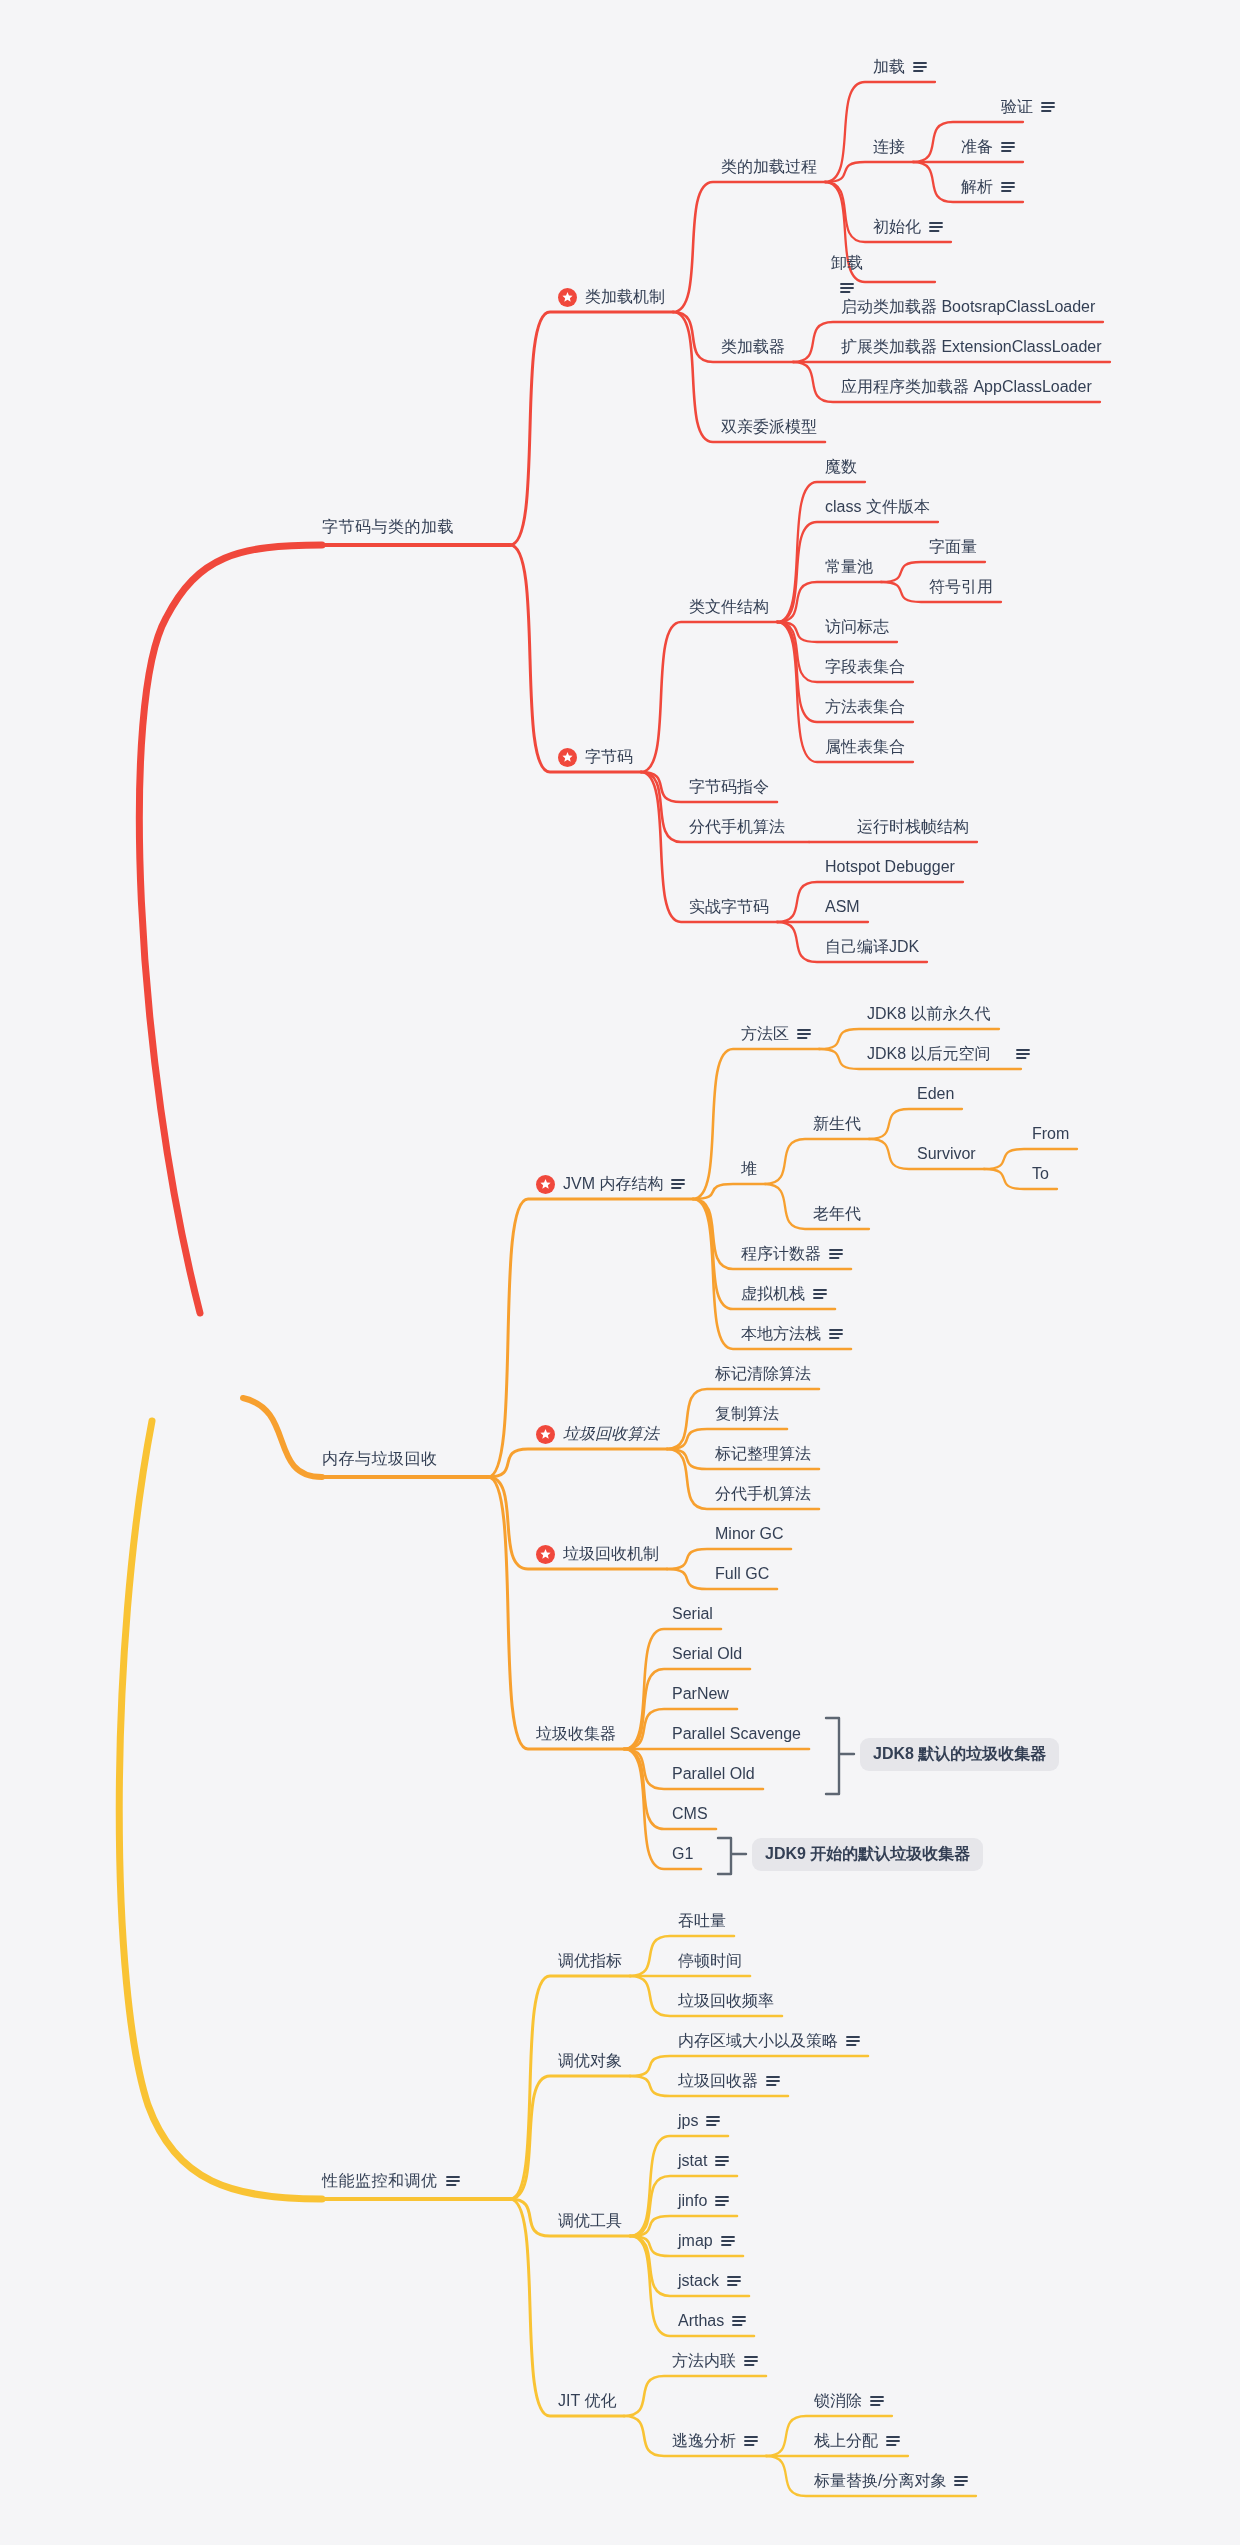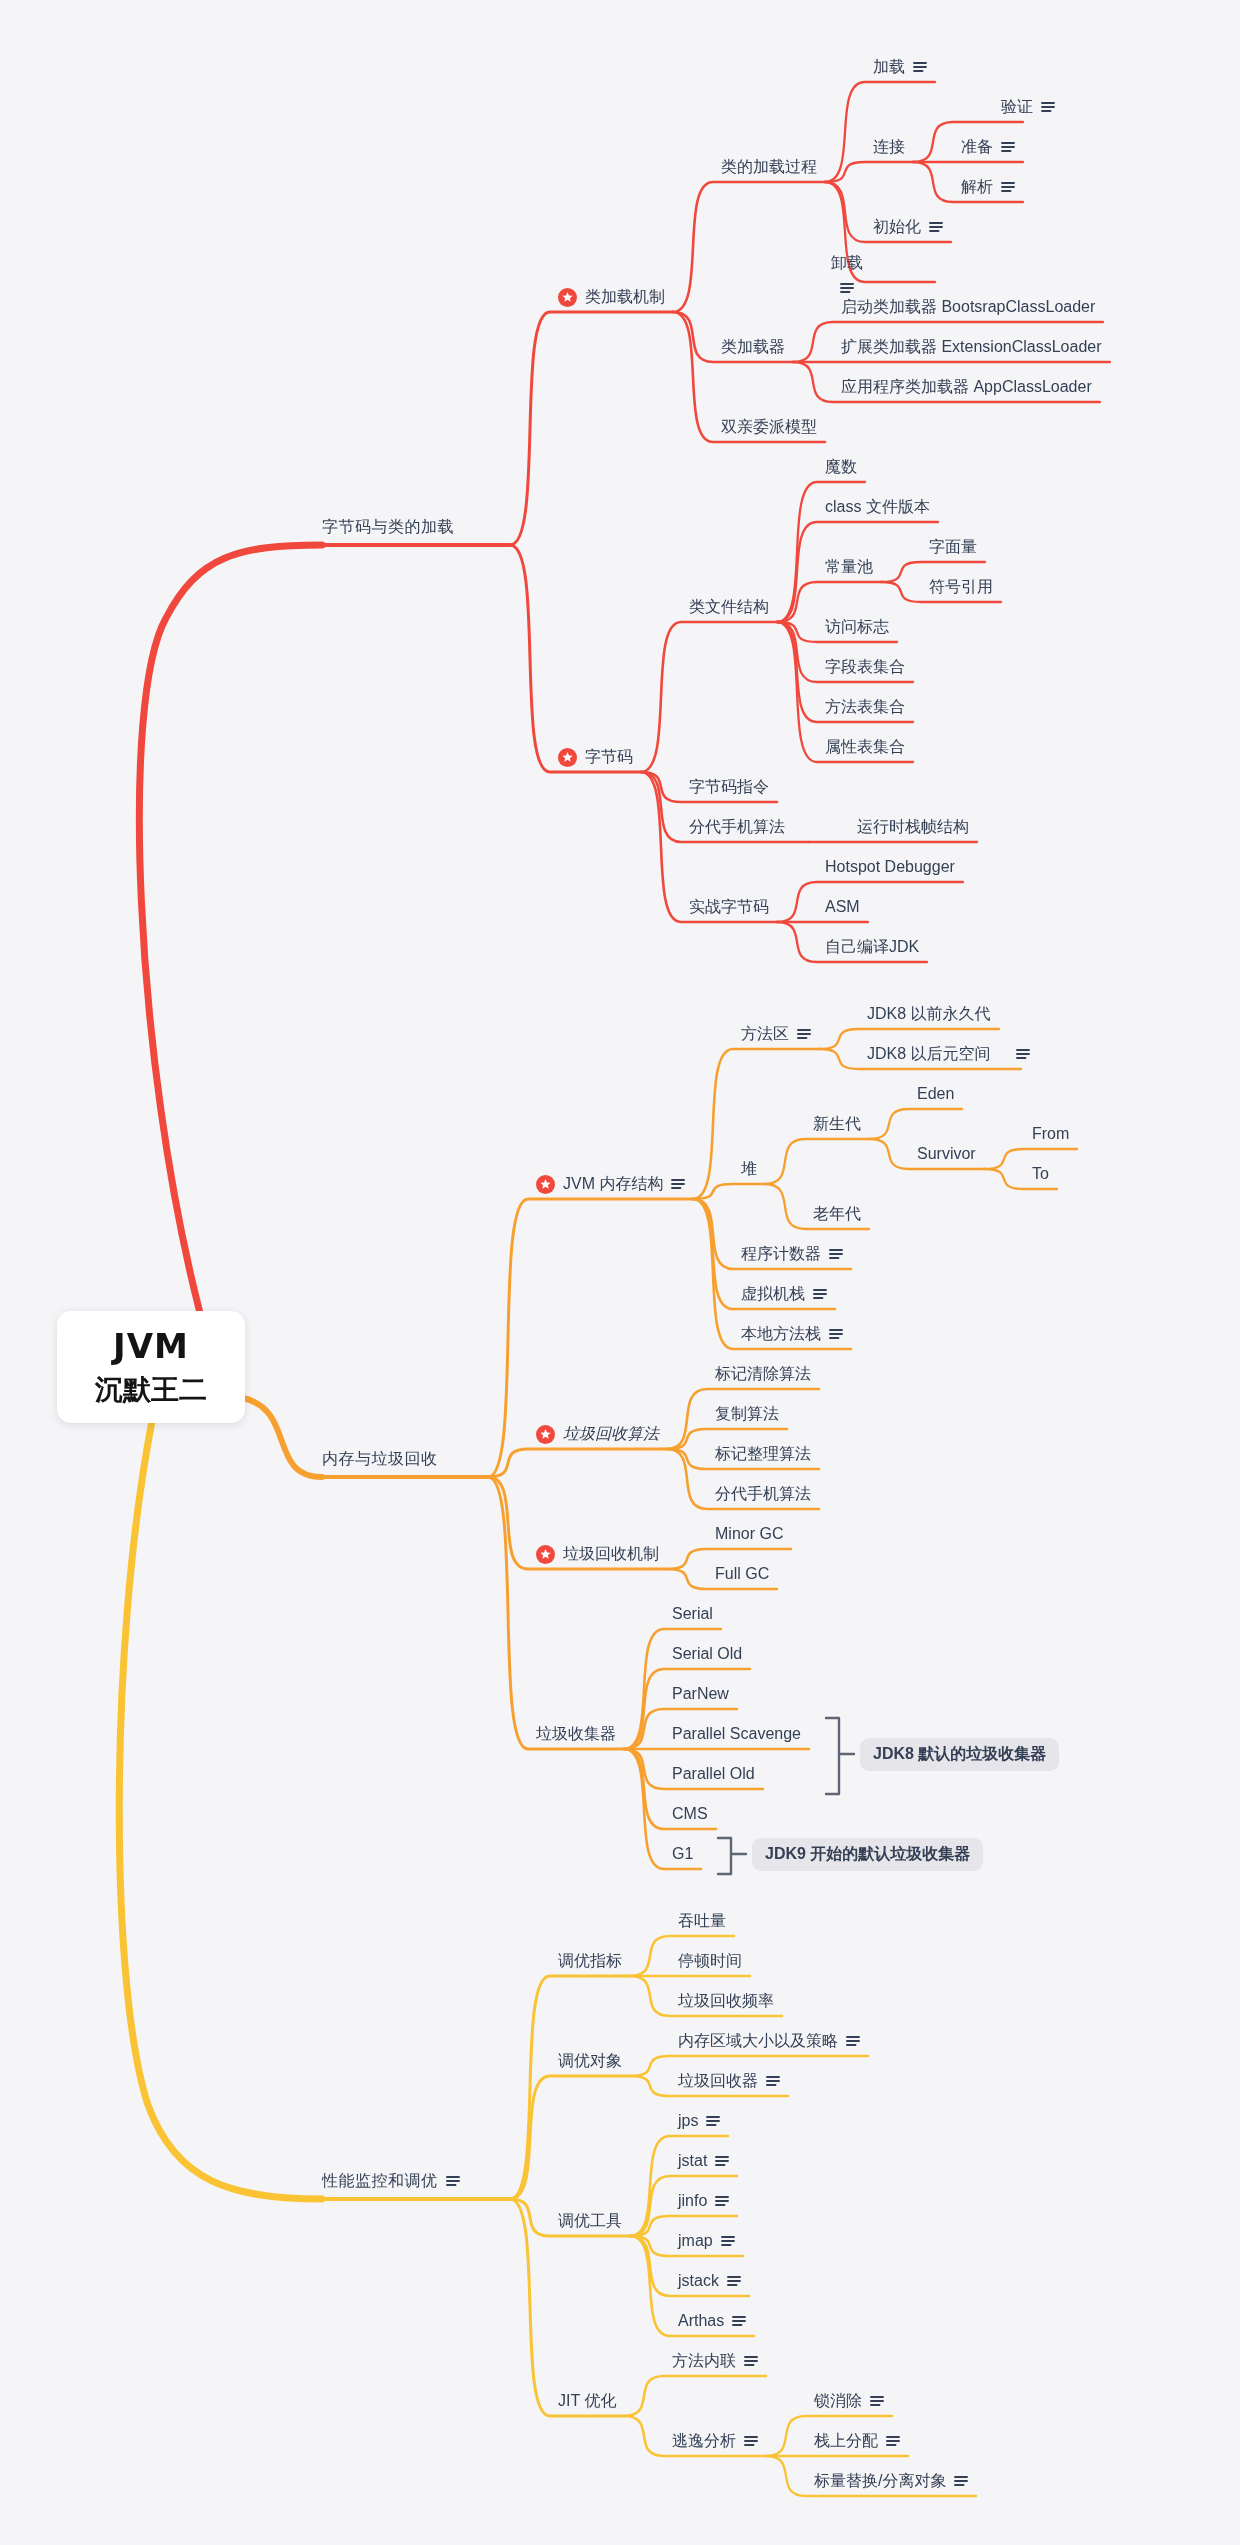--- a/index.html
+++ b/index.html
@@ -108,24 +108,20 @@
       <path d="M 630 2236 C 664 2236 636 2336 670 2336 L 754 2336" fill="none" stroke="#f9c334" stroke-width="2.6" stroke-linecap="round" stroke-linejoin="round"></path>
       <path d="M 510 2199 C 544 2199 516 2416 550 2416 L 624 2416" fill="none" stroke="#f9c334" stroke-width="3" stroke-linecap="round" stroke-linejoin="round"></path>
       <path d="M 624 2416 C 658 2416 630 2376 664 2376 L 766 2376" fill="none" stroke="#f9c334" stroke-width="2.6" stroke-linecap="round" stroke-linejoin="round"></path>
       <path d="M 624 2416 C 658 2416 630 2456 664 2456 L 766 2456" fill="none" stroke="#f9c334" stroke-width="2.6" stroke-linecap="round" stroke-linejoin="round"></path>
       <path d="M 766 2456 C 800 2456 772 2416 806 2416 L 892 2416" fill="none" stroke="#f9c334" stroke-width="2.3" stroke-linecap="round" stroke-linejoin="round"></path>
       <path d="M 766 2456 C 800 2456 772 2456 806 2456 L 908 2456" fill="none" stroke="#f9c334" stroke-width="2.3" stroke-linecap="round" stroke-linejoin="round"></path>
       <path d="M 766 2456 C 800 2456 772 2496 806 2496 L 976 2496" fill="none" stroke="#f9c334" stroke-width="2.3" stroke-linecap="round" stroke-linejoin="round"></path>
       <path d="M 826 1718 L 839 1718 L 839 1794 L 826 1794 M 839 1754 L 854 1754" fill="none" stroke="#5d6672" stroke-width="2.4" stroke-linecap="round" stroke-linejoin="round"></path>
       <path d="M 718 1838 L 731 1838 L 731 1874 L 718 1874 M 731 1854 L 746 1854" fill="none" stroke="#5d6672" stroke-width="2.4" stroke-linecap="round" stroke-linejoin="round"></path>
     </svg>
-  <div id="root" style="left: 57px; top: 1311px; width: 188px; height: 112px;">
-    <div class="l1">JVM</div>
-    <div class="l2">沉默王二</div>
-  </div>
   <div id="nodes">
       <div class="node big" style="left: 322px; top: 510px;">
         <span>字节码与类的加载</span>
       </div>
       <div class="node" style="left: 558px; top: 283px;">
         <span class="ic">
           <svg width="19" height="19" viewBox="0 0 19 19">
             <circle cx="9.5" cy="9.5" r="9.5" fill="#f0483c"></circle>
             <path fill="#ffffff" d="M9.5 4.1 L10.95 7.55 14.6 7.85 11.85 10.2 12.7 13.8 9.5 11.85 6.3 13.8 7.15 10.2 4.4 7.85 8.05 7.55 Z"></path>
           </svg>

